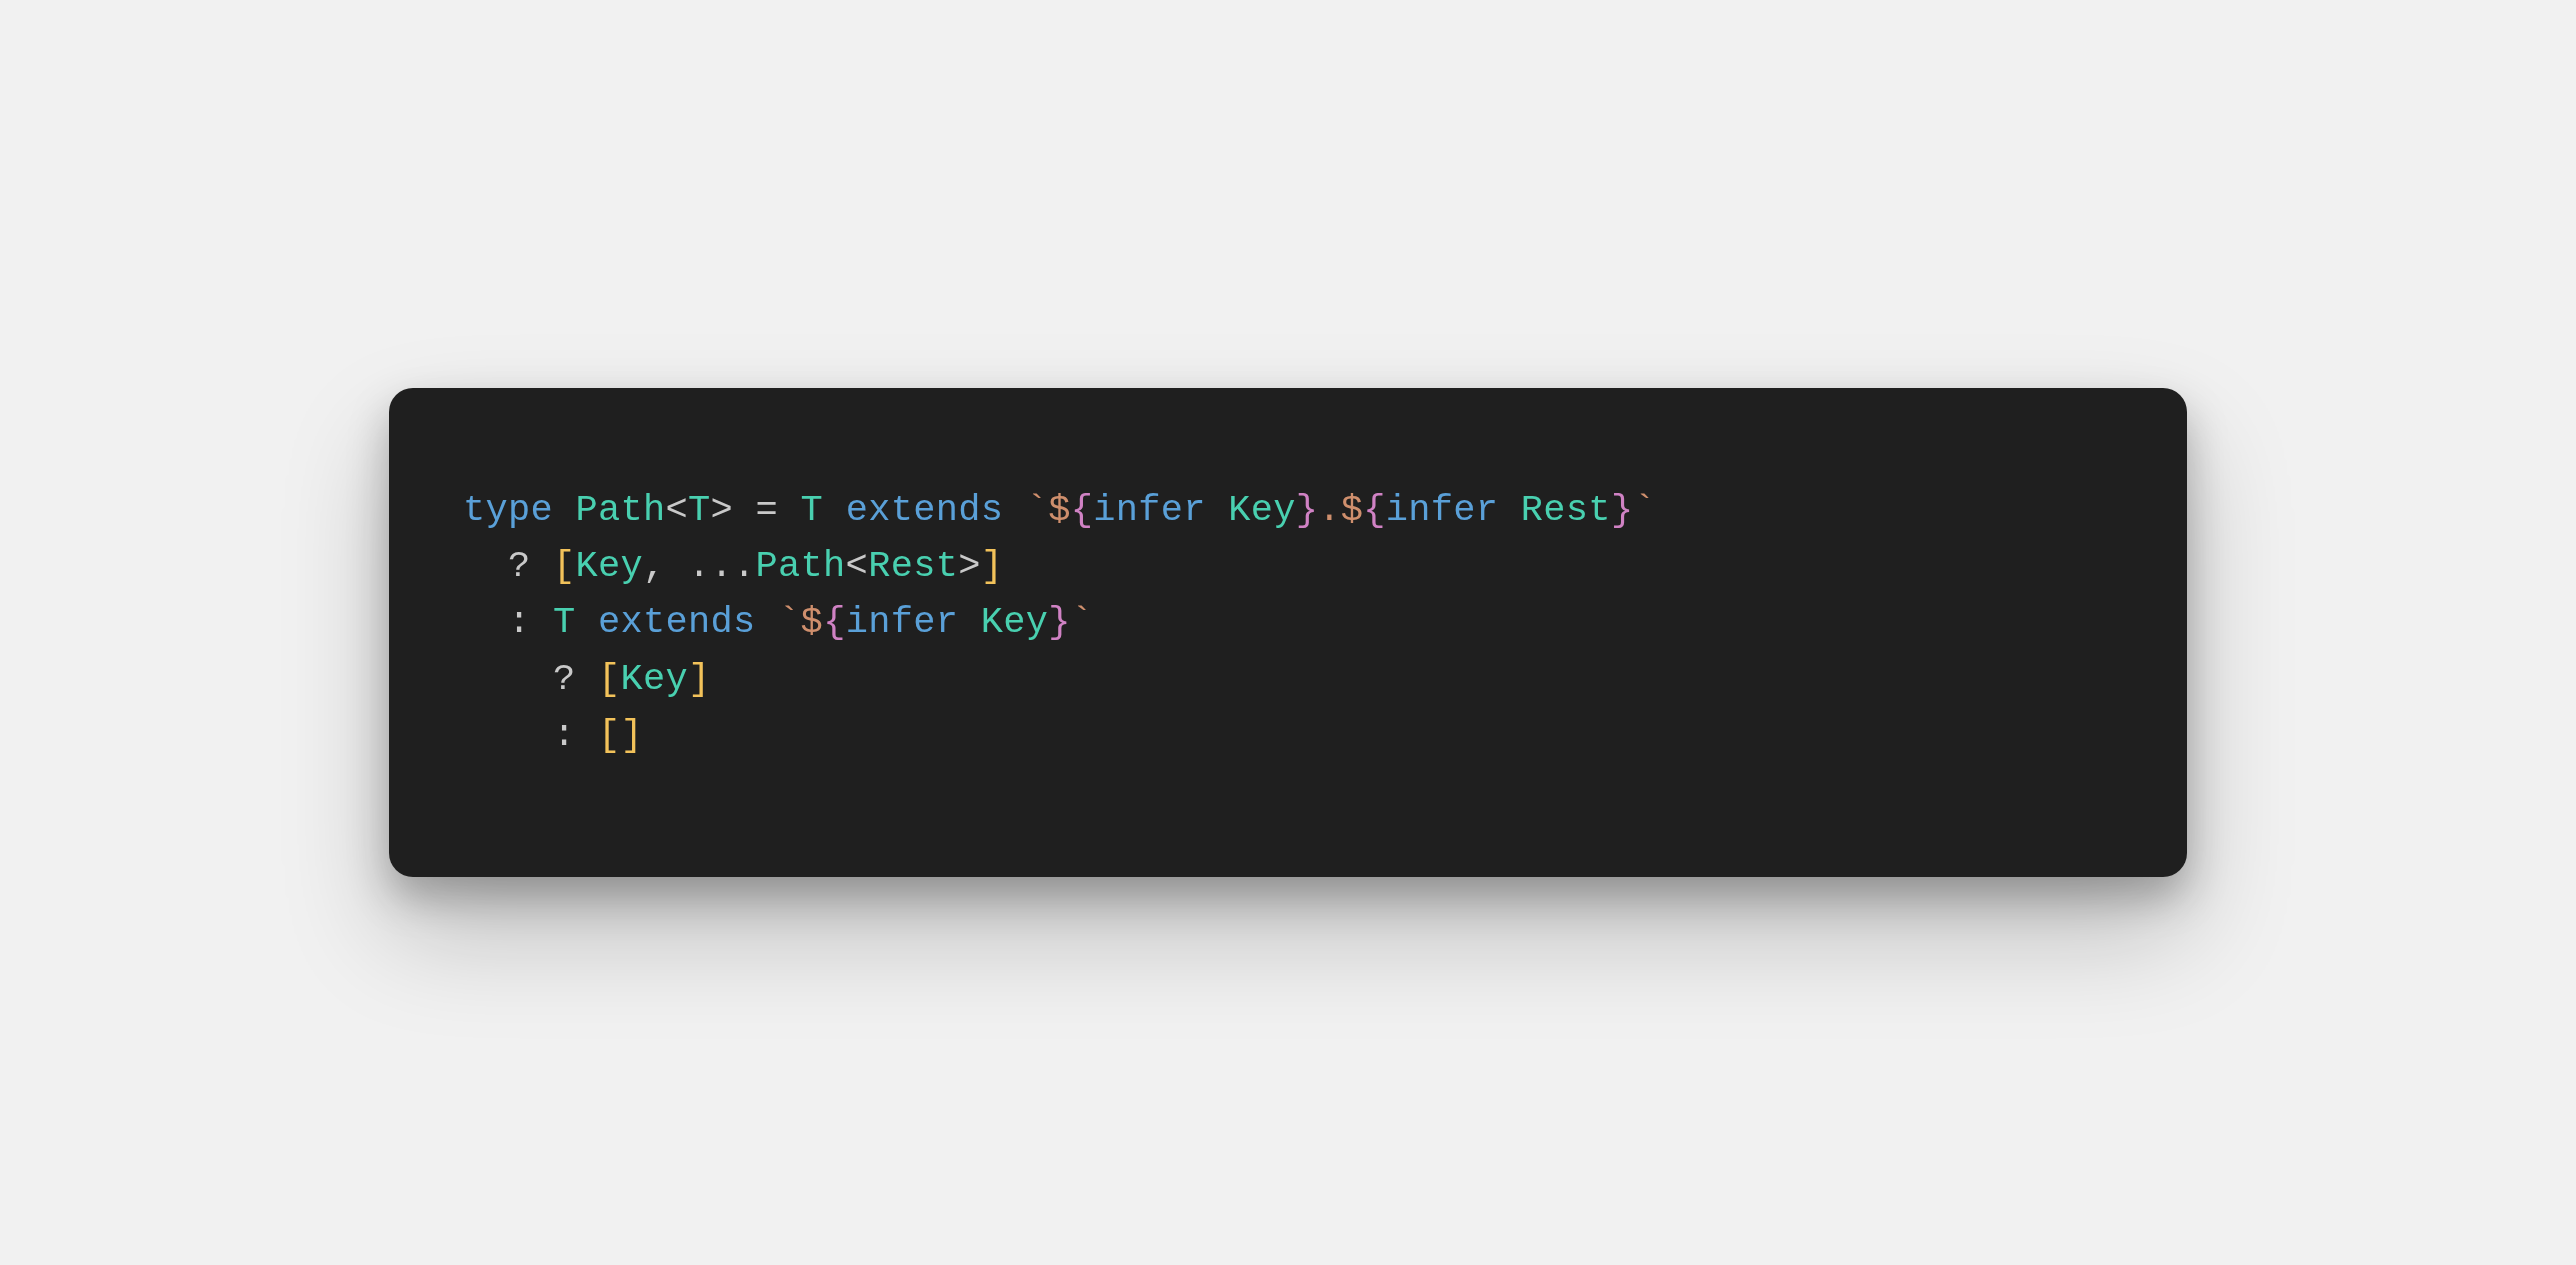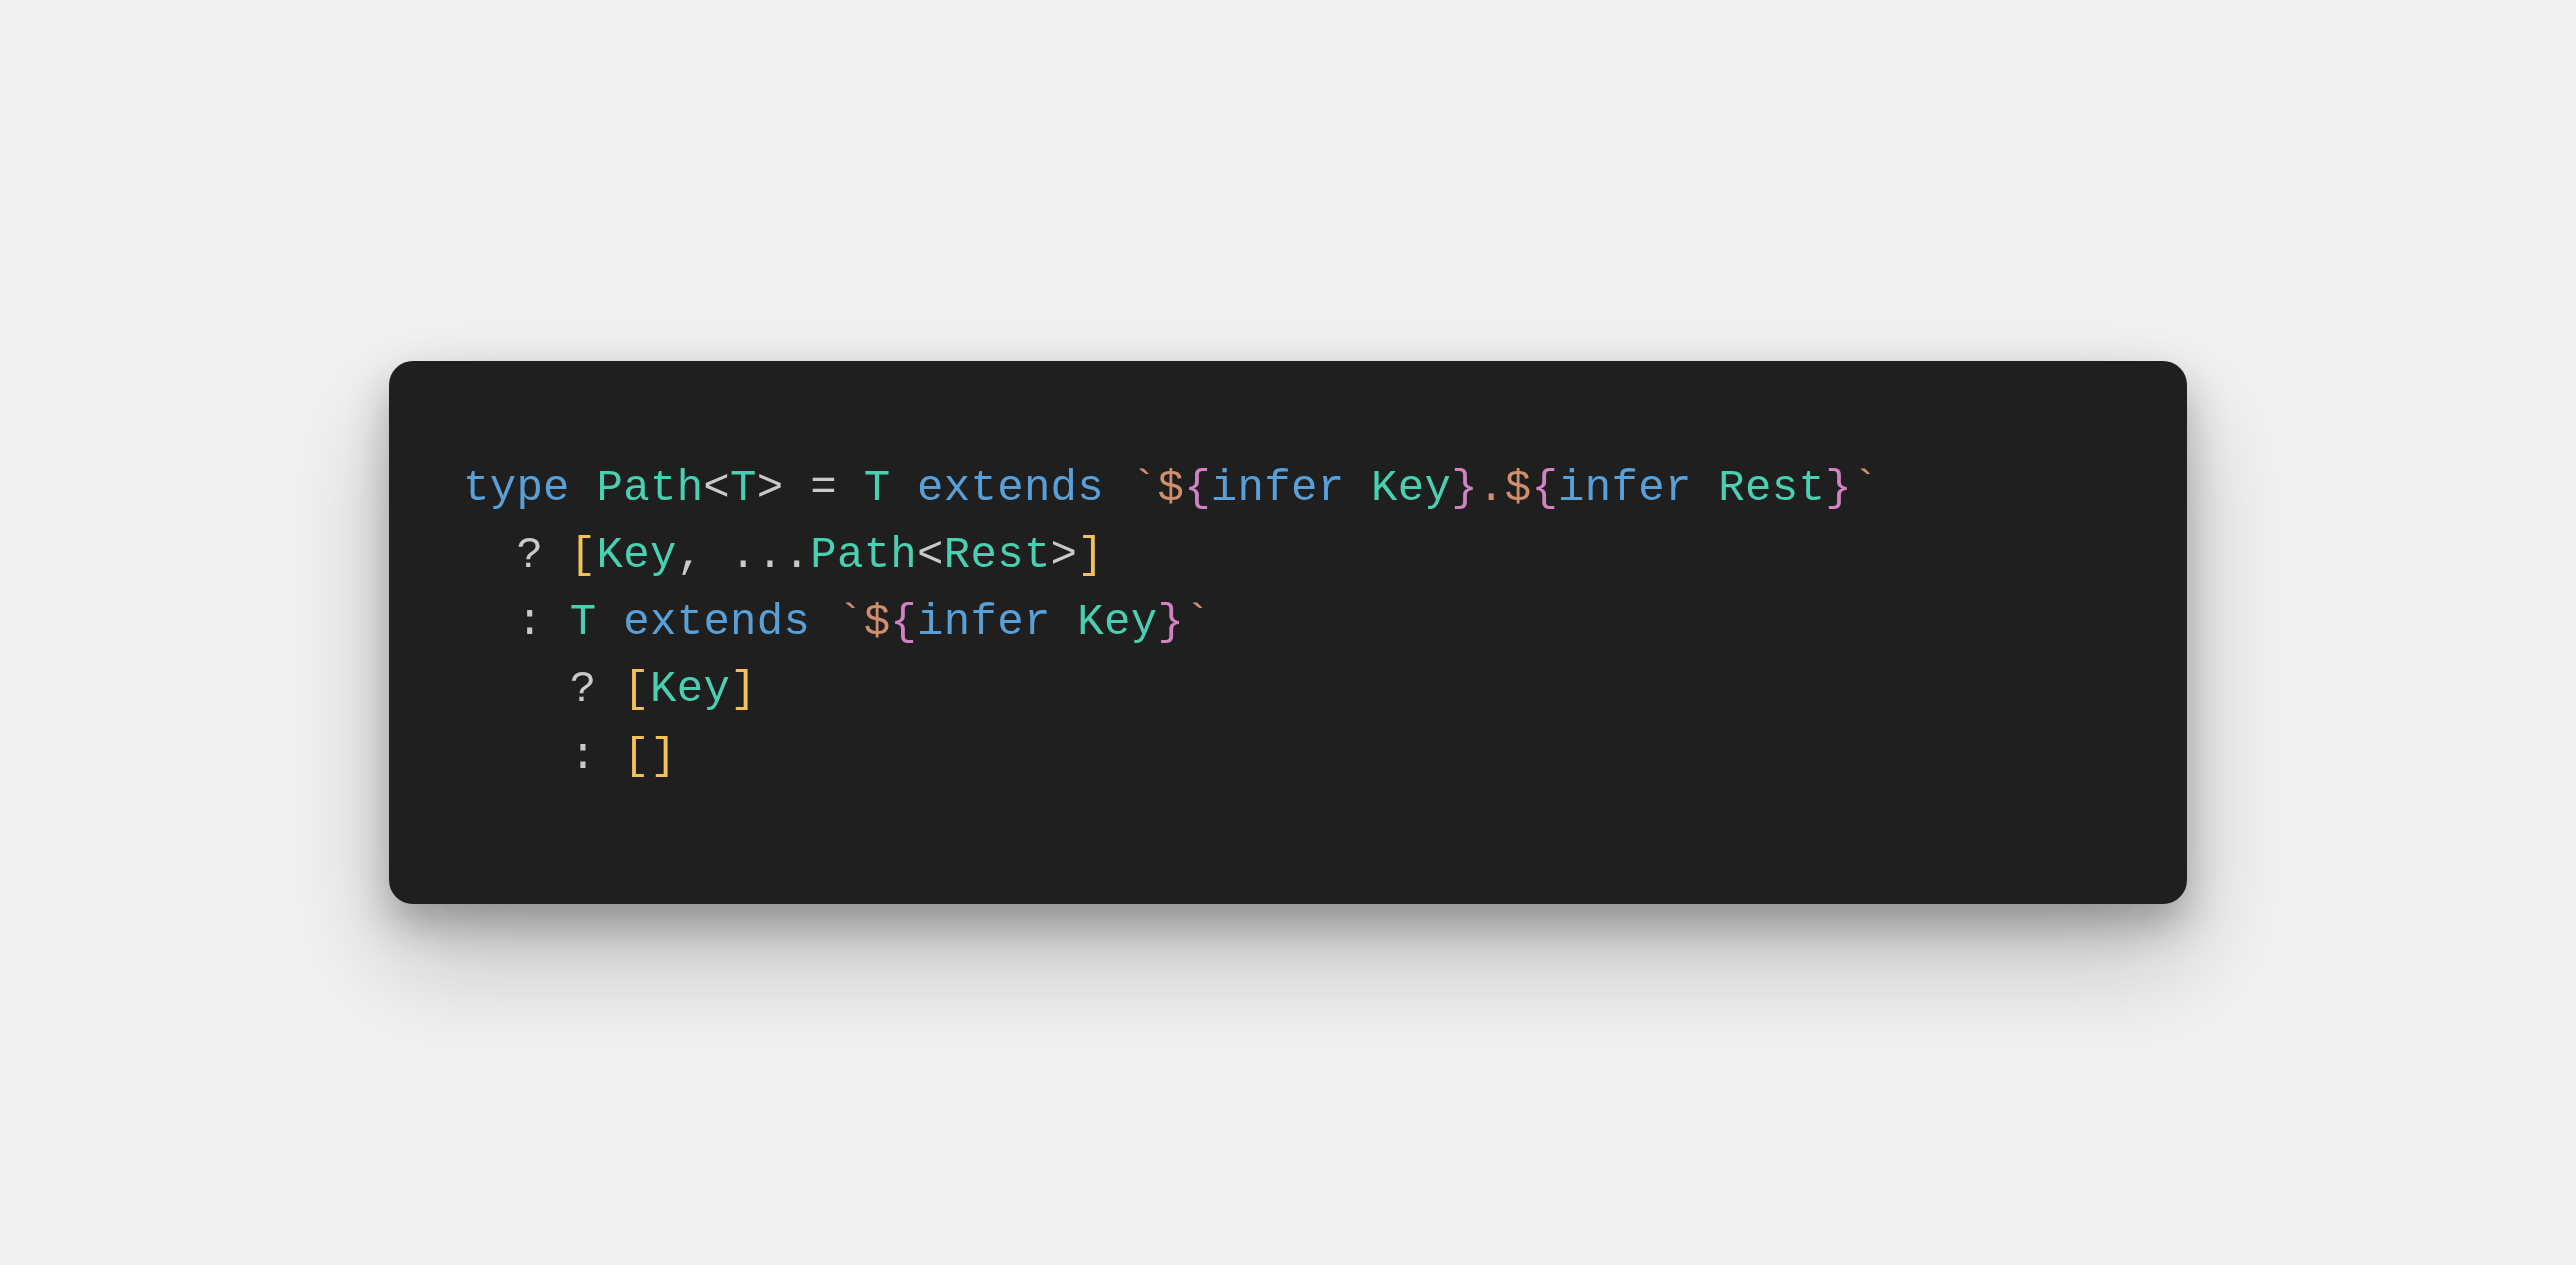--- a/index.html
+++ b/index.html
@@ -31,21 +31,21 @@
     box-shadow:
       0 20px 40px rgba(0,0,0,0.25),
       0 54px 107px rgba(0,0,0,0.22);
     width: 1798px;
     box-sizing: border-box;
   }
   pre.code {
     margin: 0;
     white-space: pre;
     font-family: inherit;
-    font-size: 44px;
+    font-size: 37px;
     line-height: 1.52;
     color: #c9c9c9;
     letter-spacing: 0.3px;
   }
   .tok-keyword   { color: #5aa0d8; }   
   .tok-typename  { color: #49d0b0; }   
   .tok-typevar   { color: #49d0b0; }   
   .tok-punc      { color: #c9c9c9; }   
   .tok-bracket   { color: #f2c25a; }   
   .tok-brace     { color: #d082c4; }   

